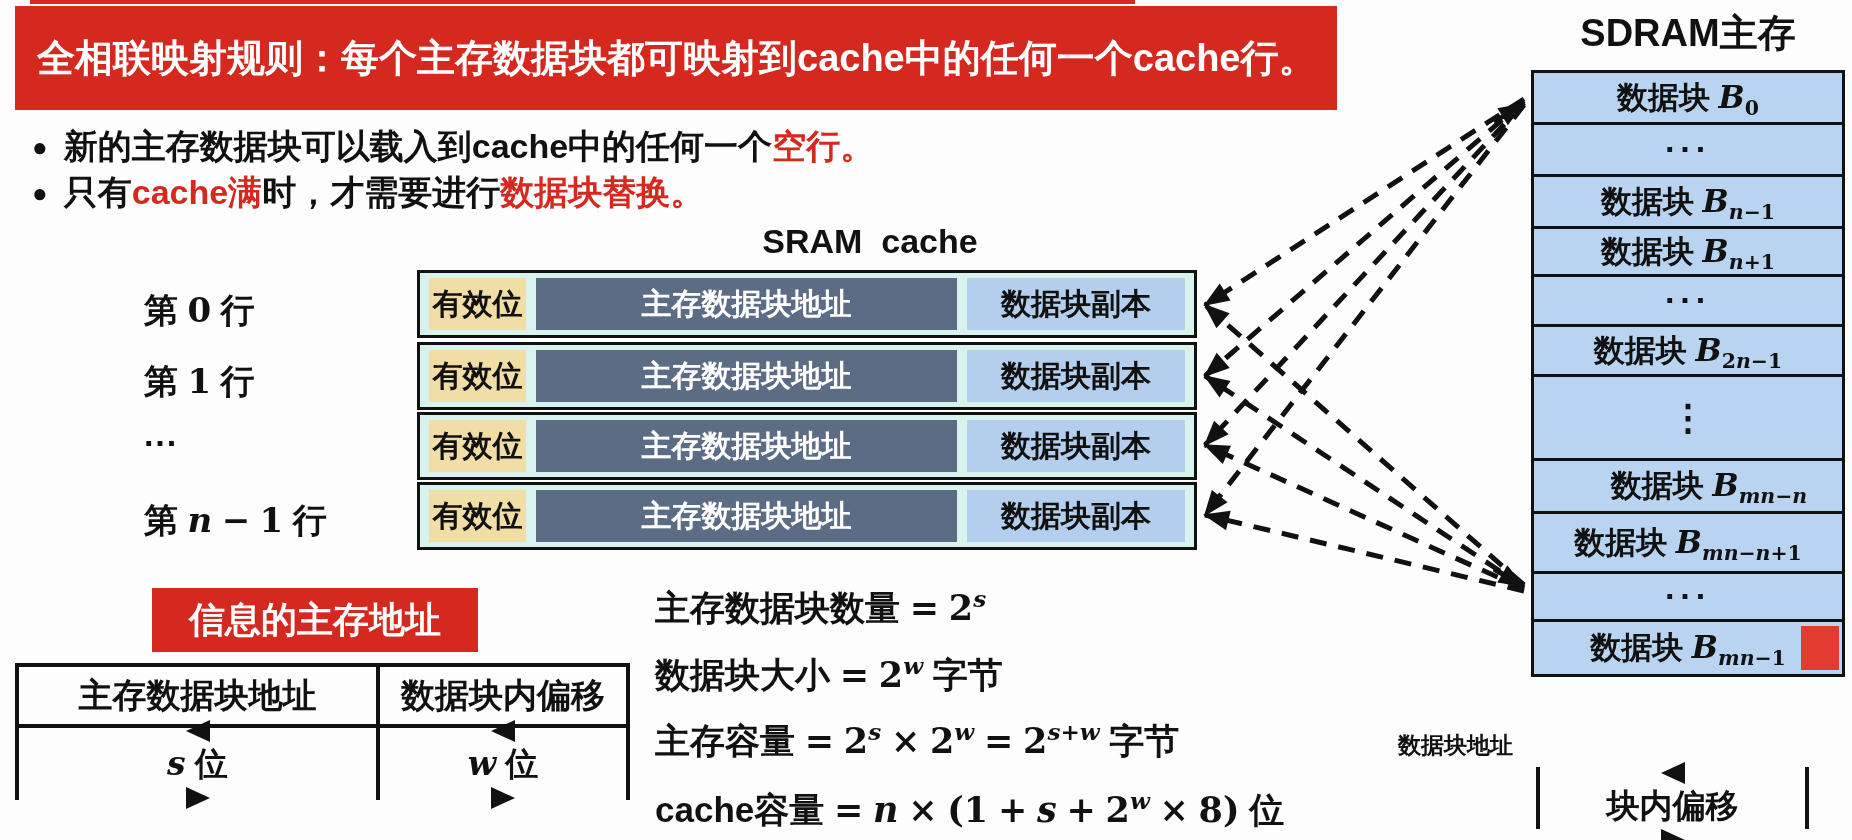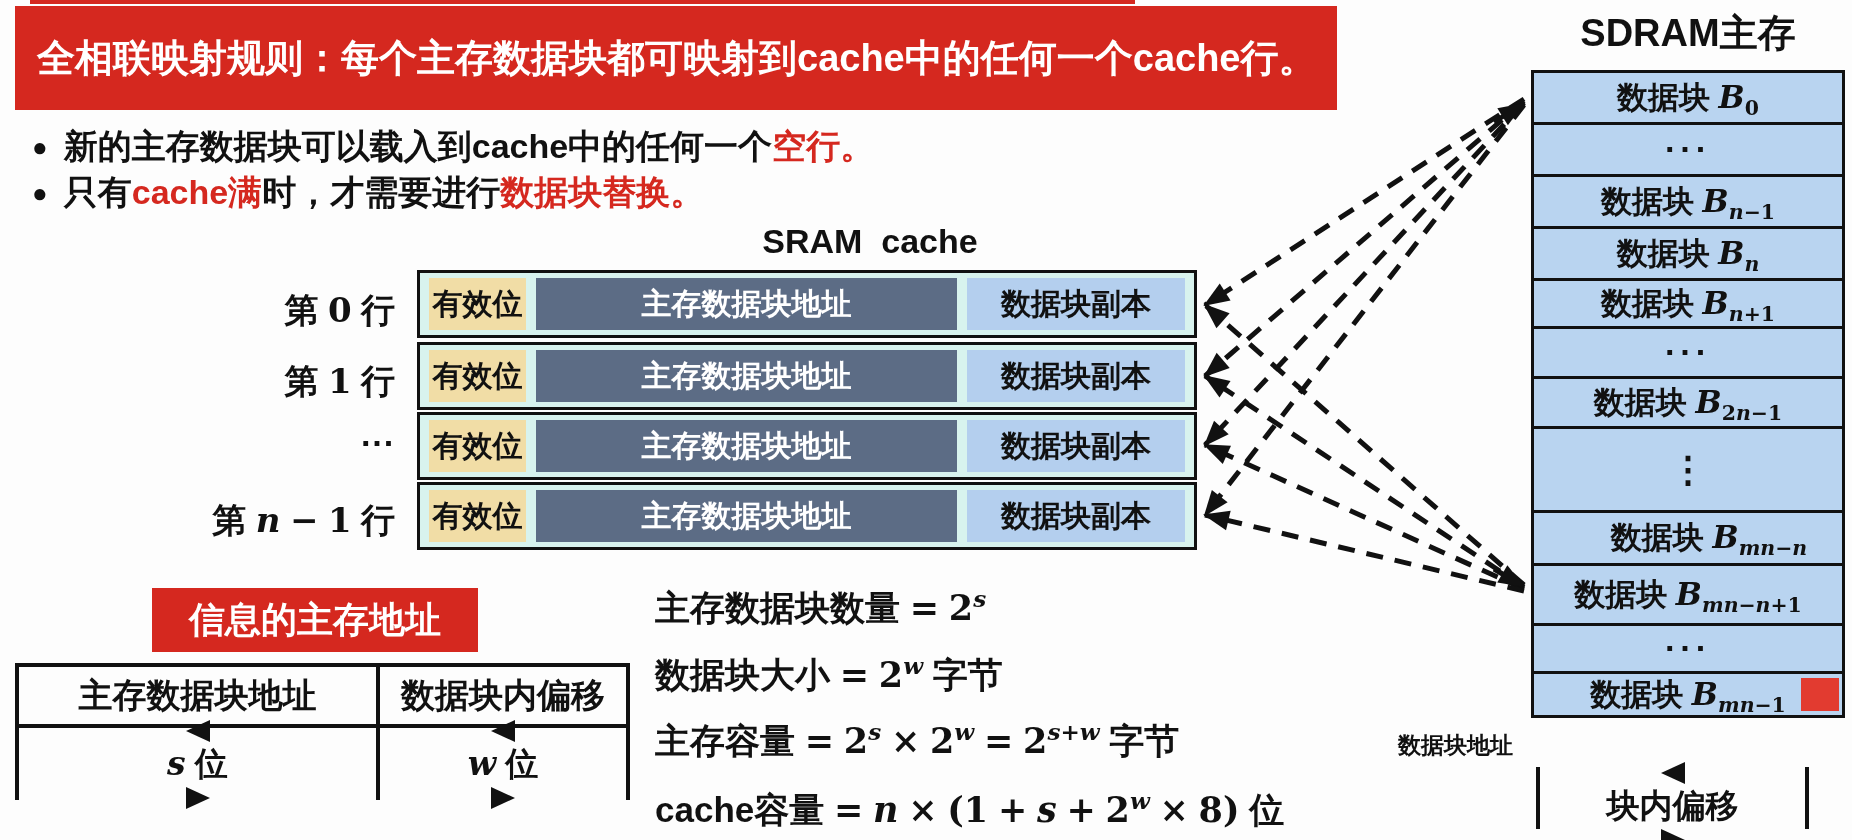--- a/index.html
+++ b/index.html
@@ -23,21 +23,21 @@
     color:#fff;font-size:38px;font-weight:bold;white-space:nowrap;
   }
   .bullet{
     left:32px;display:flex;align-items:center;
     font-size:34px;font-weight:bold;white-space:nowrap;
   }
   .bullet .dot{font-size:26px;margin-right:16px;}
 
   .sram-title{left:700px;top:222px;width:340px;text-align:center;font-size:34px;font-weight:bold;}
 
-  .rlabel{left:155px;width:240px;text-align:right;font-size:34px;font-weight:bold;white-space:nowrap;}
+  .rlabel{left:144px;width:240px;text-align:left;font-size:34px;font-weight:bold;white-space:nowrap;}
 
   .crow{
     left:417px;width:780px;height:68px;box-sizing:border-box;
     border:3px solid #111;background:var(--table-cyan);
     display:flex;align-items:center;gap:10px;padding:5px 9px;
   }
   .cell{height:100%;display:flex;align-items:center;justify-content:center;
         font-weight:bold;font-size:30px;box-sizing:border-box;white-space:nowrap;}
   .cell.valid{width:97px;background:var(--wheat);}
   .cell.addr{flex:1;background:var(--slate);color:#fff;}
@@ -160,23 +160,20 @@
 <div class="abs sdram" id="sdram-rows">
     <div class="srow" style="height: 52px;">
       <span>数据块 <span class="var">B</span><sub><span class="num">0</span></sub></span>
     </div>
     <div class="srow hdots" style="height: 52px;">
       <span>···</span>
     </div>
     <div class="srow" style="height: 52px;">
       <span>数据块 <span class="var">B</span><sub><span class="var">n</span><span class="num">−</span><span class="num">1</span></sub></span>
     </div>
-    <div class="srow" style="height: 52px;">
-      <span>数据块 <span class="var">B</span><sub><span class="var">n</span></sub></span>
-    </div>
     <div class="srow" style="height: 48px;">
       <span>数据块 <span class="var">B</span><sub><span class="var">n</span><span class="num">+</span><span class="num">1</span></sub></span>
     </div>
     <div class="srow hdots" style="height: 50px;">
       <span>···</span>
     </div>
     <div class="srow" style="height: 50px;">
       <span>数据块 <span class="var">B</span><sub><span class="num">2</span><span class="var">n</span><span class="num">−</span><span class="num">1</span></sub></span>
     </div>
     <div class="srow vdots" style="height: 84px;">
@@ -184,21 +181,21 @@
     </div>
     <div class="srow" style="height: 53px; padding-left: 42px;">
       <span>数据块 <span class="var">B</span><sub><span class="var">m</span><span class="var">n</span><span class="num">−</span><span class="var">n</span></sub></span>
     </div>
     <div class="srow" style="height: 60px;">
       <span>数据块 <span class="var">B</span><sub><span class="var">m</span><span class="var">n</span><span class="num">−</span><span class="var">n</span><span class="num">+</span><span class="num">1</span></sub></span>
     </div>
     <div class="srow hdots" style="height: 48px;">
       <span>···</span>
     </div>
-    <div class="srow" style="height: 41px;">
+    <div class="srow" style="height: 52px;">
       <span>数据块 <span class="var">B</span><sub><span class="var">m</span><span class="var">n</span><span class="num">−</span><span class="num">1</span></sub></span>
       <div class="byte-marker"></div>
     </div>
   </div>
 
 <div class="abs blockaddr-label">数据块地址</div>
 
 <div class="abs offset-box">
   <div class="harrow">
     <div class="tri-l"></div>

